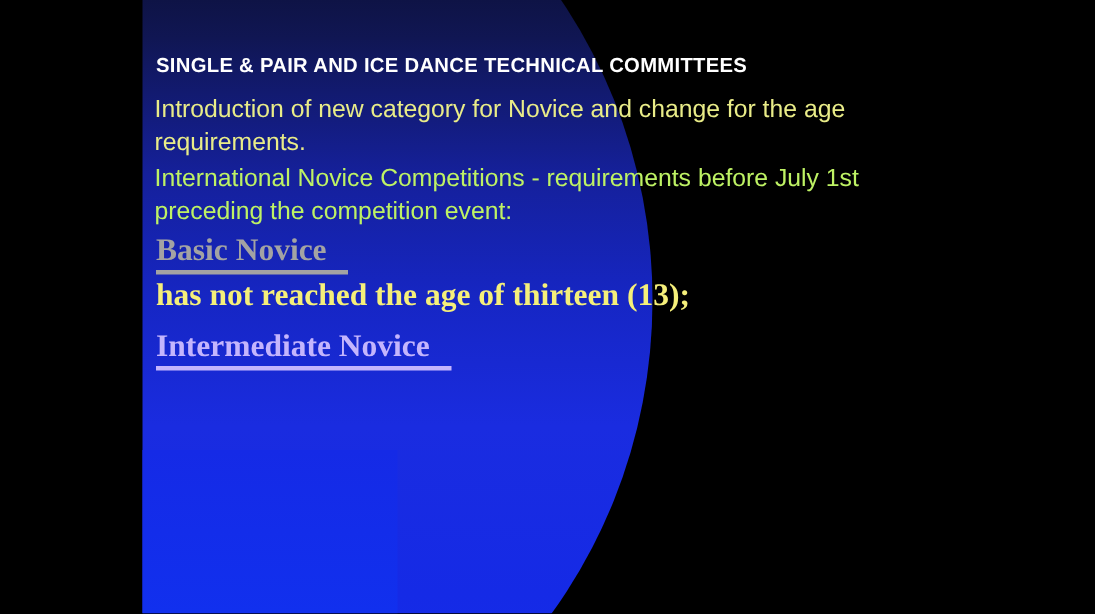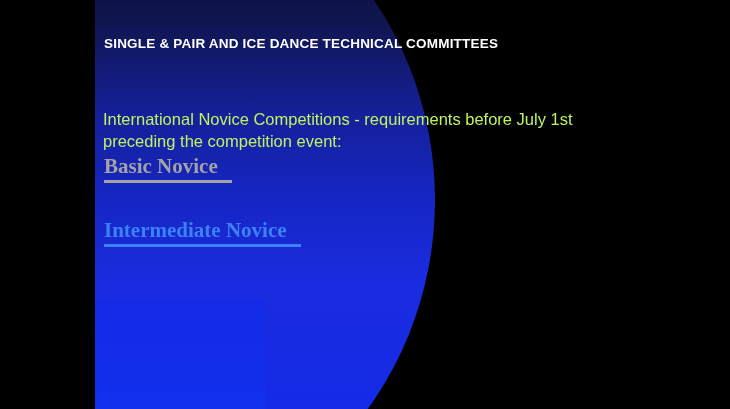--- a/index.html
+++ b/index.html
@@ -96,21 +96,21 @@
     white-space: nowrap;
     padding-bottom: 2px;
   }
   .cat-heading .ul {
     display: inline-block;
     border-bottom: 3px solid currentColor;
     padding-right: 14px;
     padding-bottom: 1px;
   }
   .cat-yellow { color: #a3a3a3; }
-  .cat-red    { color: #3b82f6; text-align: center; }
+  .cat-red    { color: #c4b5fd; text-align: center; }
 
   .cat-body {
     position: absolute;
     font-family: "Liberation Serif", serif;
     font-weight: bold;
     font-size: 21px;
     color: #f5ef7a;
     line-height: 29px;
   }
 
@@ -126,26 +126,28 @@
 
 <div id="slide">
 
   <div id="blue-shape"></div>
   <div id="blue-shape-tail"></div>
 
   <div id="content">
 
     <div class="committee-title">SINGLE &amp; PAIR AND ICE DANCE TECHNICAL COMMITTEES</div>
 
+    <div class="intro-para">Introduction of new category for Novice and change for the age requirements.</div>
 
     <div class="intl-para">International Novice Competitions - requirements before July 1st preceding the competition event:</div>
 
     <div class="cat-heading cat-yellow" id="h-basic">
       <span class="ul">Basic Novice</span>
     </div>
+    <div class="cat-body" id="b-basic">has not reached the age of thirteen (13);</div>
 
     <div class="cat-heading cat-red" id="h-intermediate">
       <span class="ul">Intermediate Novice</span>
     </div>
 
 
   </div>
 </div>
 
 </body></html>

